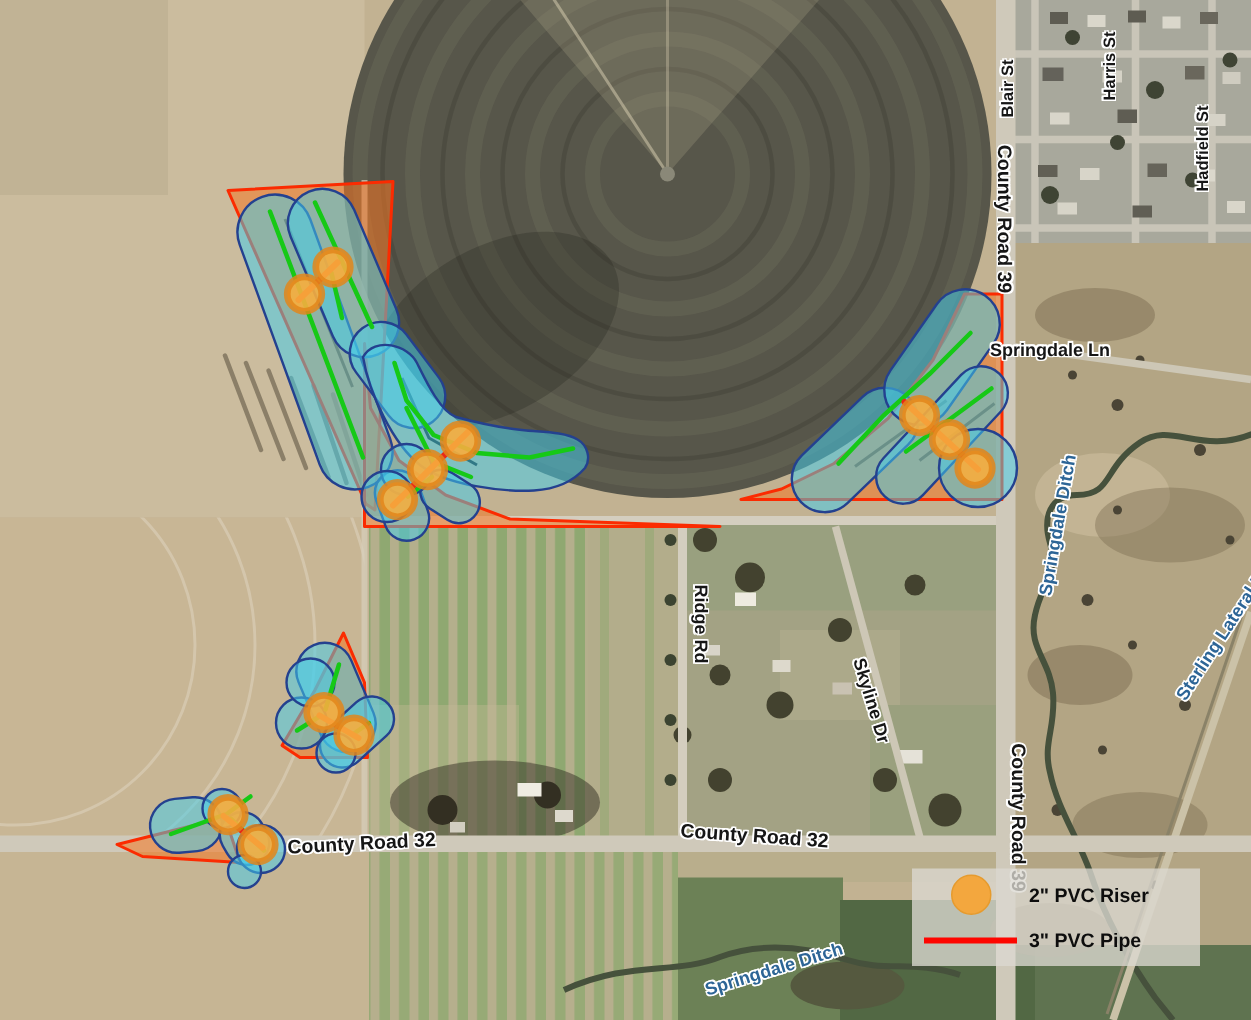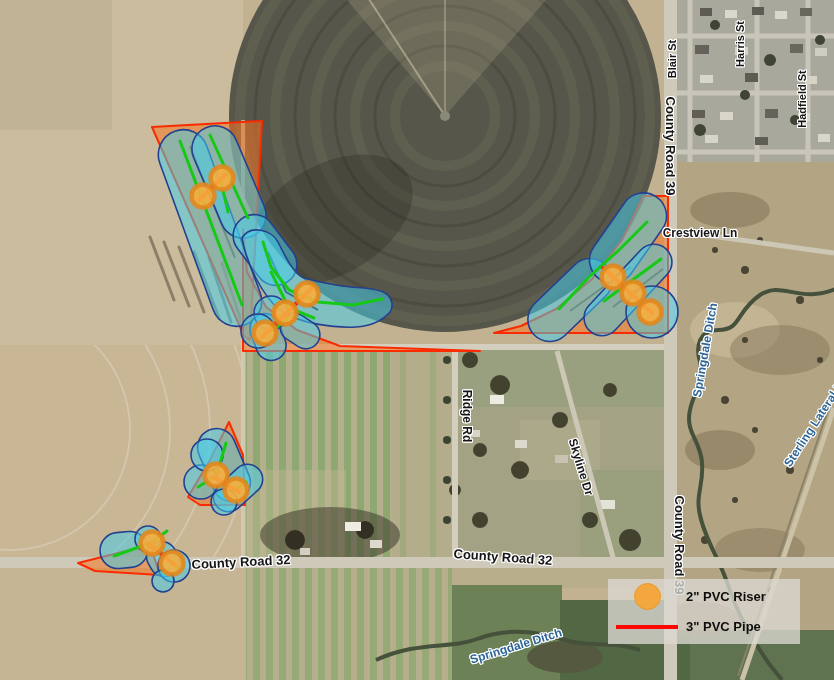--- a/index.html
+++ b/index.html
@@ -317,21 +317,21 @@
         <circle cx="152" cy="543" r="11.5" fill="#f7ad3d" stroke="#e2861b" stroke-width="4.5" fill-opacity="0.9" stroke-opacity="0.85"></circle>
         <circle cx="172" cy="563" r="11.5" fill="#f7ad3d" stroke="#e2861b" stroke-width="4.5" fill-opacity="0.9" stroke-opacity="0.85"></circle>
       </g>
 </svg>
 
 <div id="labels">
       <div class="map-label" style="left: 672px; top: 59px; font-size: 11px; --r: -90deg;">Blair St</div>
       <div class="map-label" style="left: 740px; top: 44px; font-size: 11px; --r: -90deg;">Harris St</div>
       <div class="map-label" style="left: 802px; top: 99px; font-size: 11px; --r: -90deg;">Hadfield St</div>
       <div class="map-label" style="left: 670px; top: 146px; font-size: 13px; --r: 90deg;">County Road 39</div>
-      <div class="map-label" style="left: 700px; top: 233px; font-size: 12px; --r: 0deg;">Crestview Ln</div>
+      <div class="map-label" style="left: 700px; top: 233px; font-size: 12px; --r: 0deg;">Springdale Ln</div>
       <div class="map-label" style="left: 467px; top: 416px; font-size: 12px; --r: 90deg;">Ridge Rd</div>
       <div class="map-label" style="left: 581px; top: 467px; font-size: 12px; --r: 73deg;">Skyline Dr</div>
       <div class="map-label" style="left: 679px; top: 545px; font-size: 13px; --r: 90deg;">County Road 39</div>
       <div class="map-label" style="left: 241px; top: 562px; font-size: 13px; --r: -3deg;">County Road 32</div>
       <div class="map-label" style="left: 503px; top: 557px; font-size: 13px; --r: 4deg;">County Road 32</div>
       <div class="map-label water" style="left: 705px; top: 350px; font-size: 12px; --r: -80deg;">Springdale Ditch</div>
       <div class="map-label water" style="left: 814px; top: 424px; font-size: 12px; --r: -57deg;">Sterling Lateral N</div>
       <div class="map-label water" style="left: 516px; top: 646px; font-size: 12px; --r: -17deg;">Springdale Ditch</div>
     </div>
 

